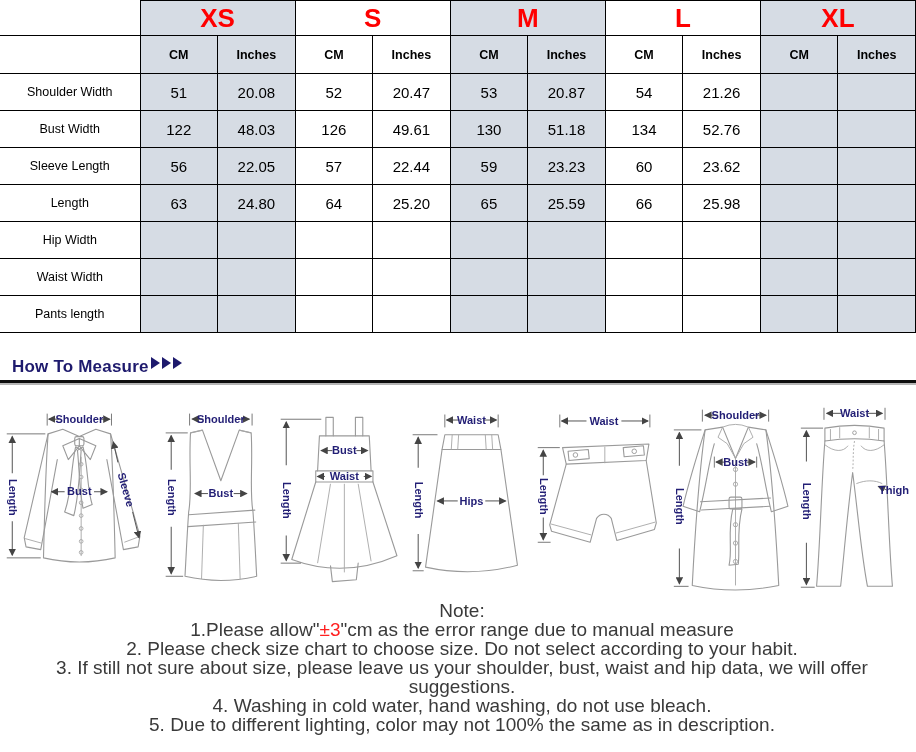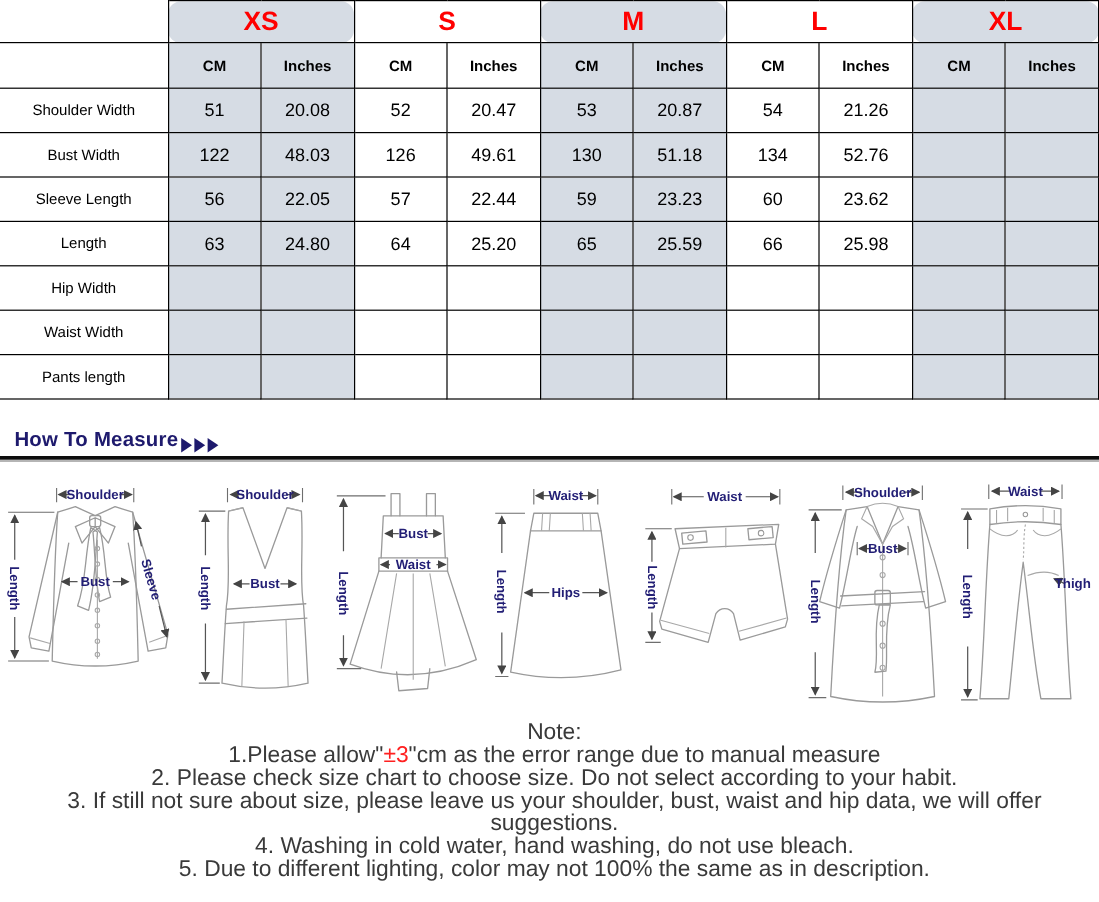--- a/index.html
+++ b/index.html
@@ -7,36 +7,36 @@
   .page { width:916px; height:752px; overflow:hidden; background:#fff; position:relative; }
 
   
   .title { text-align:center; font-size:18px; font-weight:bold; margin:0; padding:7px 0 8px 0; letter-spacing:.5px; }
 
   
   table.size-table { border-collapse:collapse; width:916px; table-layout:fixed; }
   table.size-table th, table.size-table td { border:1px solid #000; text-align:center; vertical-align:middle; padding:0; overflow:hidden; }
   col.lab { width:140px; }
   col.shade { background:#d6dce4; }
-  tr.sizes th { height:34px; font-size:22px; font-weight:bold; color:#ff0000;border-radius:11px; }
+  tr.sizes th { height:34px; font-size:26px; font-weight:bold; color:#ff0000; }
   tr.units th { height:37px; font-size:12.5px; font-weight:bold; color:#000;text-align:center; }
   tbody td { height:36px; font-size:15px; }
   td.rlabel { font-size:12.5px; border-left:none !important; background:#fff; }
   th.corner { border-left:none !important; background:#fff; }
   tr.sizes th.corner { border-top:none !important; }
 
   
-  .htm-row { margin:24px 0 0 12px; display:flex; align-items:flex-end; gap:2px; }
+  .htm-row { margin:24px 0 0 12px; display:flex; align-items:flex-start; gap:2px; }
   .htm-title { font-size:17px; font-weight:bold; color:#1e1a6d; letter-spacing:.2px; }
   .chevs { display:flex; gap:2px; align-items:center; }
   .chev { width:0; height:0; border-left:9px solid #1e1a6d; border-top:6px solid transparent; border-bottom:6px solid transparent; }
   .rule { height:3px; background:#0d0d0d; margin-top:3px; box-shadow:0 2px 0 rgba(120,120,120,.55); }
 
   
-  .garments { display:flex; justify-content:space-between; align-items:center; padding:12px 6px 0 4px; height:196px; }
+  .garments { display:flex; justify-content:space-between; align-items:flex-end; padding:12px 6px 0 4px; height:196px; }
   .g-outline { fill:none; stroke:#9a9a9a; stroke-width:1.2; stroke-linejoin:round; stroke-linecap:round; }
   .g-thin { fill:none; stroke:#a8a8a8; stroke-width:1; }
   .m-line { stroke:#555; stroke-width:1.1; fill:none; }
   .m-tick { stroke:#6e6e6e; stroke-width:1; fill:none; }
   .m-text { fill:#221e75; font-weight:bold; font-size:12px; font-family:"Liberation Sans",sans-serif; }
   .btn { fill:#fff; stroke:#9a9a9a; stroke-width:1; }
 
   
   .notes { margin:10px 0 0 8px; font-size:19px; line-height:19px; color:#3a3a3a;text-align:center; }
   .red { color:#ff2020; }

